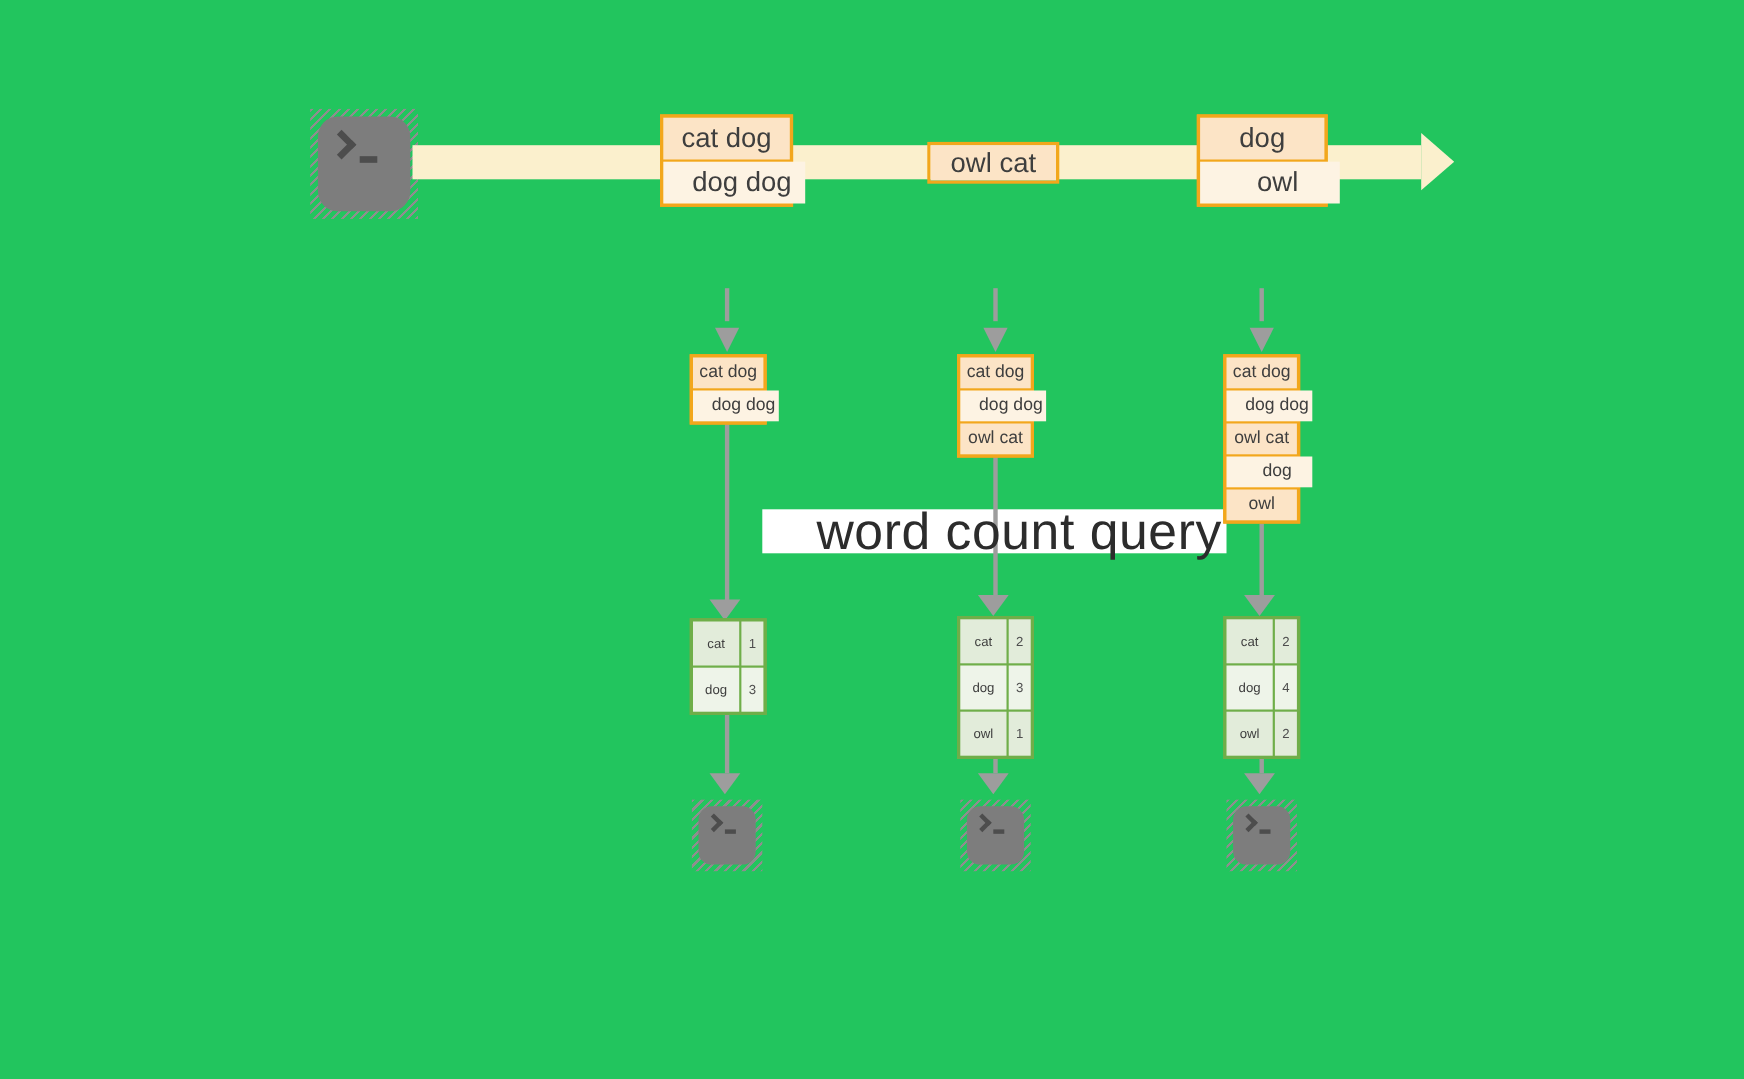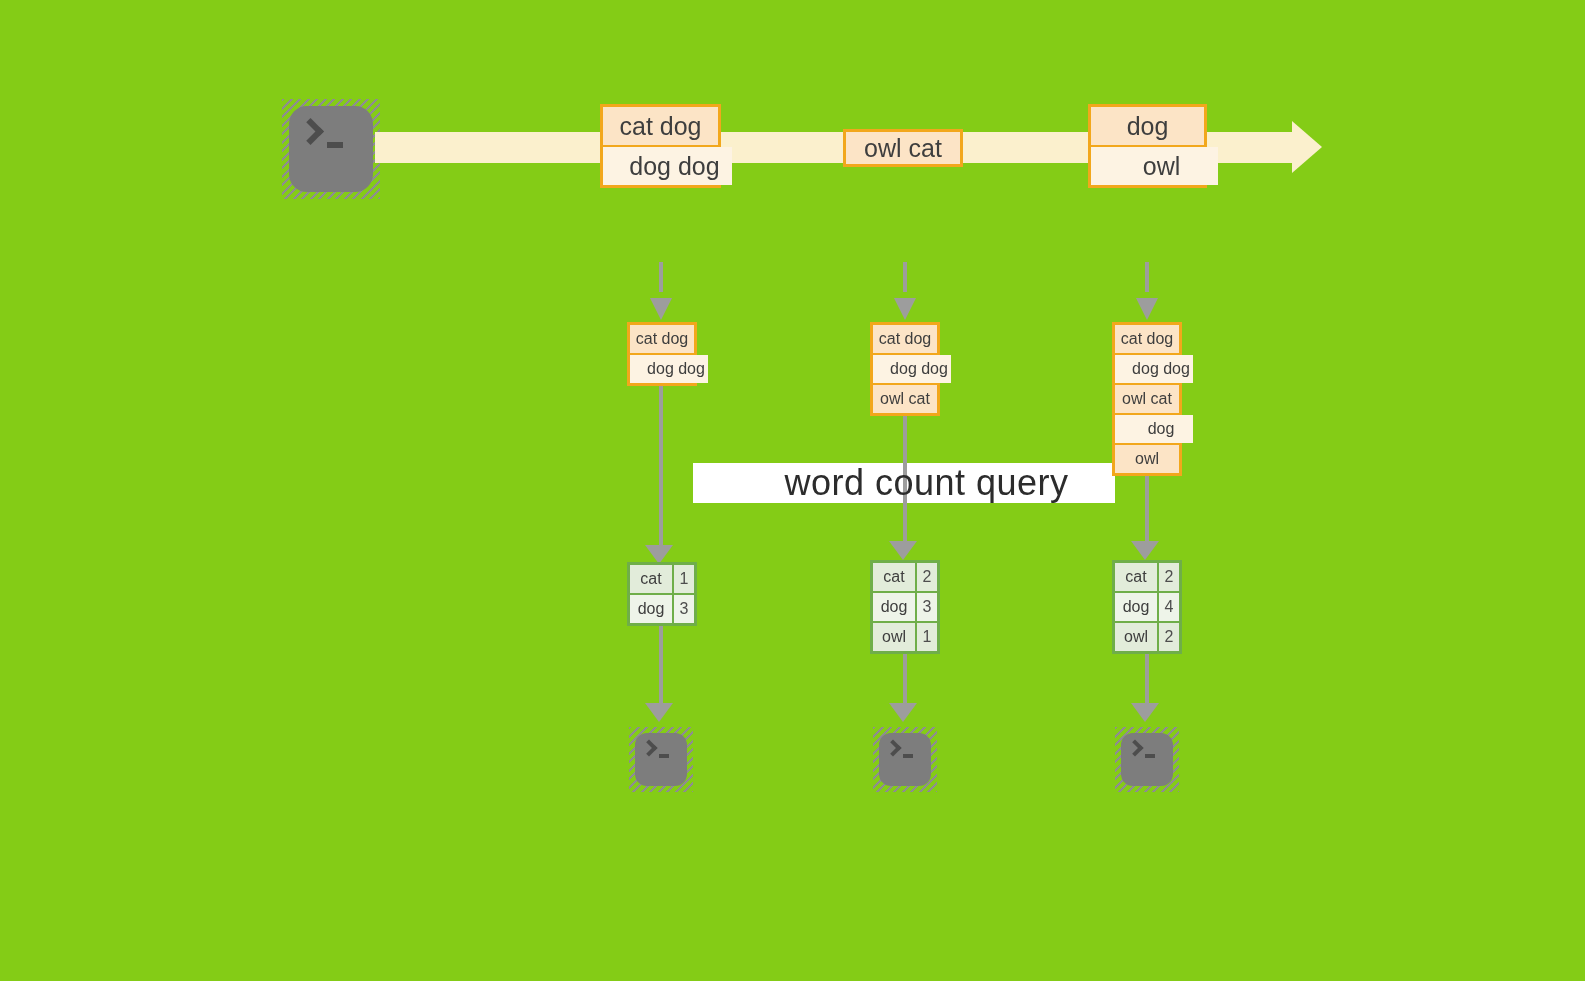--- a/index.html
+++ b/index.html
@@ -1,16 +1,16 @@
 <!DOCTYPE html>
 <html><head>
 <meta charset="utf-8">
 <style>
   html,body{margin:0;padding:0;background:#000;}
-  .canvas{position:relative;width:1585px;height:981px;background:#84cc16;overflow:hidden;
+  .canvas{position:relative;width:1585px;height:981px;background:#22c55e;overflow:hidden;
           font-family:"Liberation Sans",sans-serif;}
 
   
   .term{position:absolute;background:repeating-linear-gradient(135deg,#8e8e8e 0 2px,rgba(0,0,0,0) 2px 6px);}
   .term-inner{position:absolute;inset:7px;background:#7d7d7d;border-radius:18px;}
   .term-inner.small{inset:6px;border-radius:12px;}
   .chev{position:absolute;width:13px;height:13px;border-top:6px solid #4d4d4d;border-right:6px solid #4d4d4d;transform:rotate(45deg);}
   .chev.small{width:8px;height:8px;border-top-width:4px;border-right-width:4px;}
   .uscore{position:absolute;background:#4d4d4d;}
 
@@ -24,36 +24,36 @@
         display:flex;flex-direction:column;gap:2px;}
   .ocell{display:flex;align-items:center;justify-content:center;color:#3e3e3e;background:#fce4c6;}
   .ocell.b{background:#fdf3e3;padding-left:14px;}
   .stream-cell{height:38px;font-size:25px;width:100%;}
   .stream-cell.single{height:32px;}
   .stack-cell{height:28px;font-size:16px;width:100%;}
 
   
   .gbox{position:absolute;box-sizing:border-box;width:70px;border:3px solid #6fae49;background:#6fae49;
         display:grid;grid-template-columns:42px 20px;gap:2px;}
-  .gcell{display:flex;align-items:center;justify-content:center;height:28px;font-size:16px;
+  .gcell{display:flex;align-items:center;justify-content:center;height:40px;font-size:12px;
          color:#3e3e3e;background:#e2ecda;}
   .gcell.b{background:#eef4e9;}
   .gcell.num{color:#4e4e4e;}
 
   
   .vline{position:absolute;width:4px;background:#9d9d9d;}
   .head-down{position:absolute;width:0;height:0;border-left:14px solid transparent;
              border-right:14px solid transparent;border-top:19px solid #9d9d9d;}
   .head-down.dashhead{border-left-width:11px;border-right-width:11px;border-top-width:22px;}
 
   
   .qbox{position:absolute;left:693px;top:463px;width:422px;height:40px;background:#ffffff;z-index:1;}
   .qtext{position:absolute;left:693px;top:460px;width:467px;height:45px;z-index:3;
          display:flex;align-items:center;justify-content:center;
-         font-size:36px;font-weight:300;color:#2c2c2c;letter-spacing:0.5px;}
+         font-size:47px;font-weight:300;color:#2c2c2c;letter-spacing:0.5px;}
   .z2{z-index:2;}
   .z4{z-index:4;}
 </style>
 </head>
 <body>
 
 <div class="canvas">
 
   <div class="term" style="left:282px;top:99px;width:98px;height:100px;">
     <div class="term-inner">

